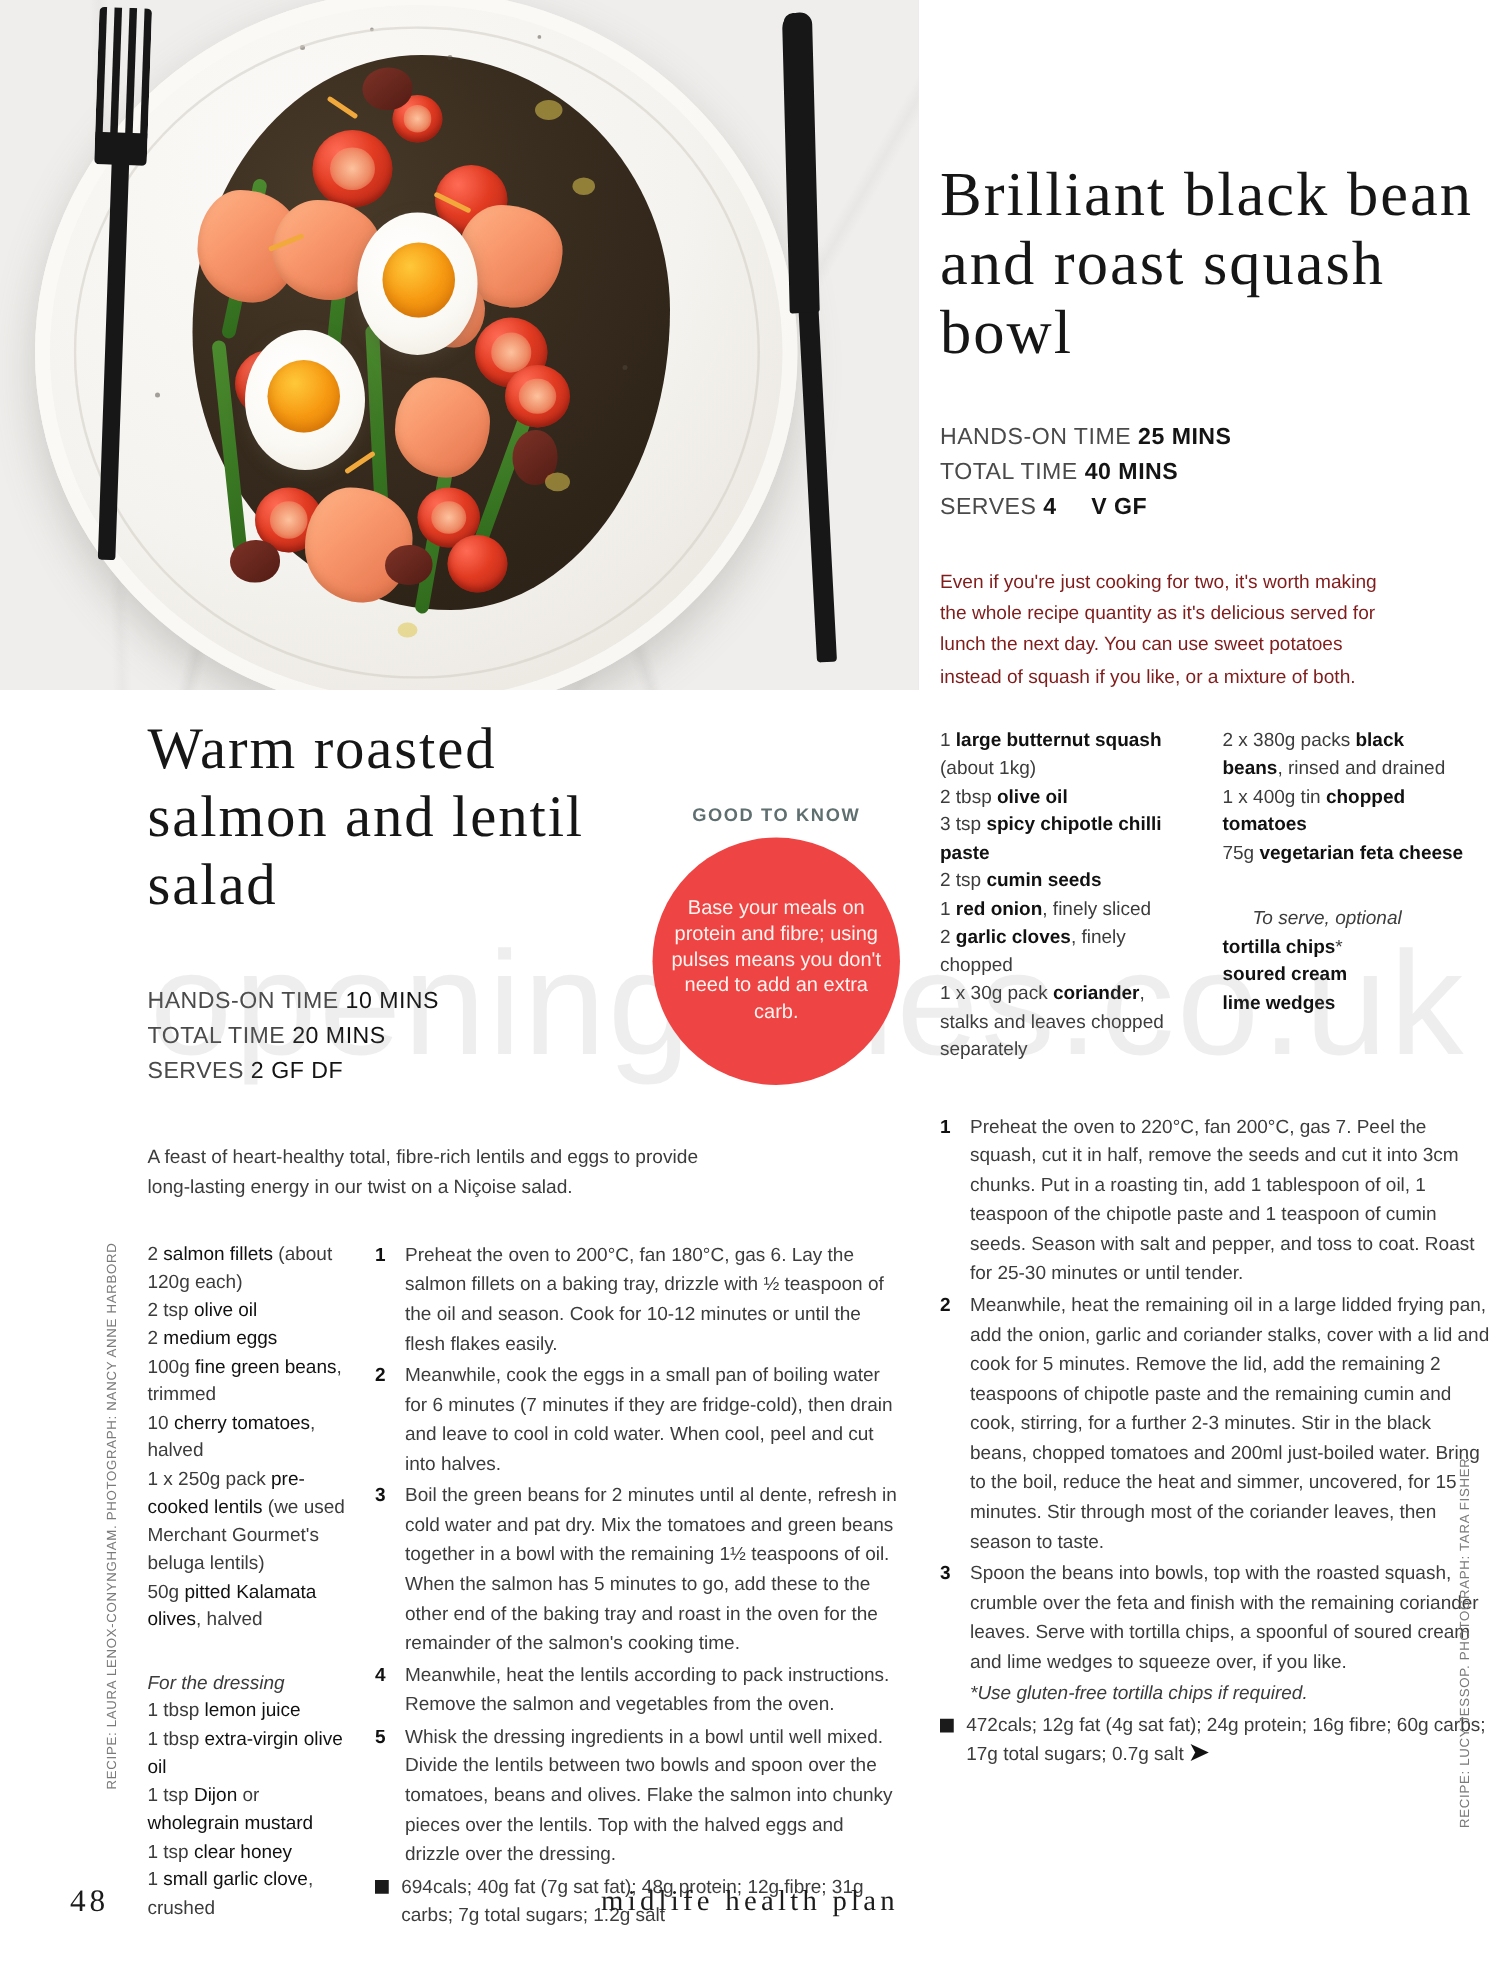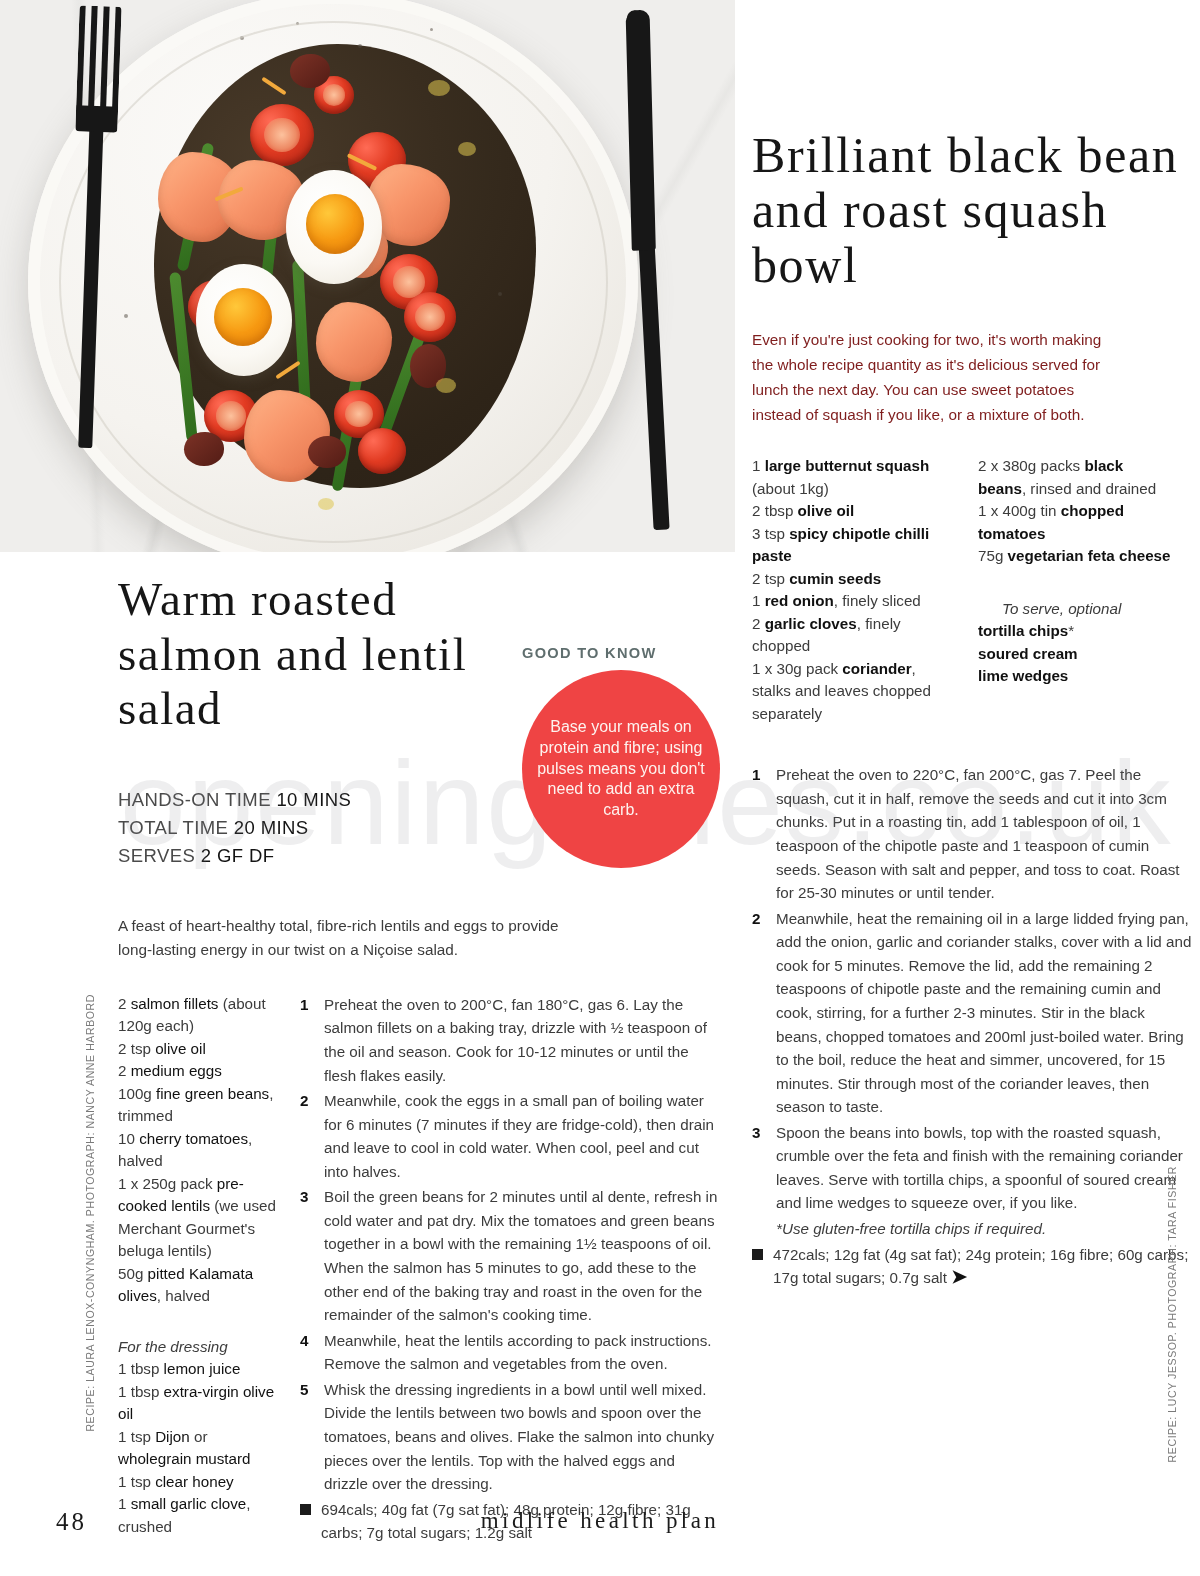--- a/index.html
+++ b/index.html
@@ -134,21 +134,21 @@
   .blurb{ margin-top:44px; font-size:15.3px; line-height:1.6; color:#3c3c3c; width:470px; }
   .two-col{ display:flex; gap:22px; margin-top:30px; }
   .ing-left{ width:160px; font-size:15.2px; line-height:1.48; color:#3c3c3c; }
   .ing-left b{ color:#111; font-weight:400; }
   .ing-left .dress{ margin-top:28px; font-style:italic; }
   .method-left{ width:418px; font-size:15.2px; line-height:1.55; color:#3c3c3c; }
 
   
   .gtk{ position:absolute; left:522px; top:645px; width:198px; z-index:7; }
   .gtk-label{
-    text-align:left; font-size:14.6px; font-weight:700; letter-spacing:1.3px;
+    text-align:center; font-size:14.6px; font-weight:700; letter-spacing:1.3px;
     color:#5f6e6e;
   }
   .gtk-circle{
     margin-top:9px; width:198px; height:198px; border-radius:50%;
     background:#ef4444; color:#fdf3ef;
     display:flex; align-items:center; justify-content:center; text-align:center;
     font-size:16px; line-height:1.30; padding:0 14px; box-sizing:border-box;
   }
 
   
@@ -232,20 +232,35 @@
     <div class="fork"></div>
     <div class="knife"></div>
   </div>
 
   <div class="watermark">openingtimes.co.uk</div>
 
   <div class="right-col">
 
     <h1 class="bigtitle">Brilliant black bean and roast squash bowl</h1>
 
+    <div class="meta">
+      <div>
+        <span>HANDS-ON TIME</span>
+        <b>25 MINS</b>
+      </div>
+      <div>
+        <span>TOTAL TIME</span>
+        <b>40 MINS</b>
+      </div>
+      <div>
+        <span>SERVES</span>
+        <b>4</b>
+        <b class="tagwrap">V GF</b>
+      </div>
+    </div>
 
     <p class="intro">Even if you're just cooking for two, it's worth making the whole recipe quantity as it's delicious served for lunch the next day. You can use sweet potatoes instead of squash if you like, or a mixture of both.</p>
 
     <div class="ing-grid">
       <div class="ing-col">
         <div>
             <div class="li">1 <b>large butternut squash</b> (about 1kg)</div>
             <div class="li">2 tbsp <b>olive oil</b></div>
             <div class="li">3 tsp <b>spicy chipotle chilli paste</b></div>
             <div class="li">2 tsp <b>cumin seeds</b></div>

